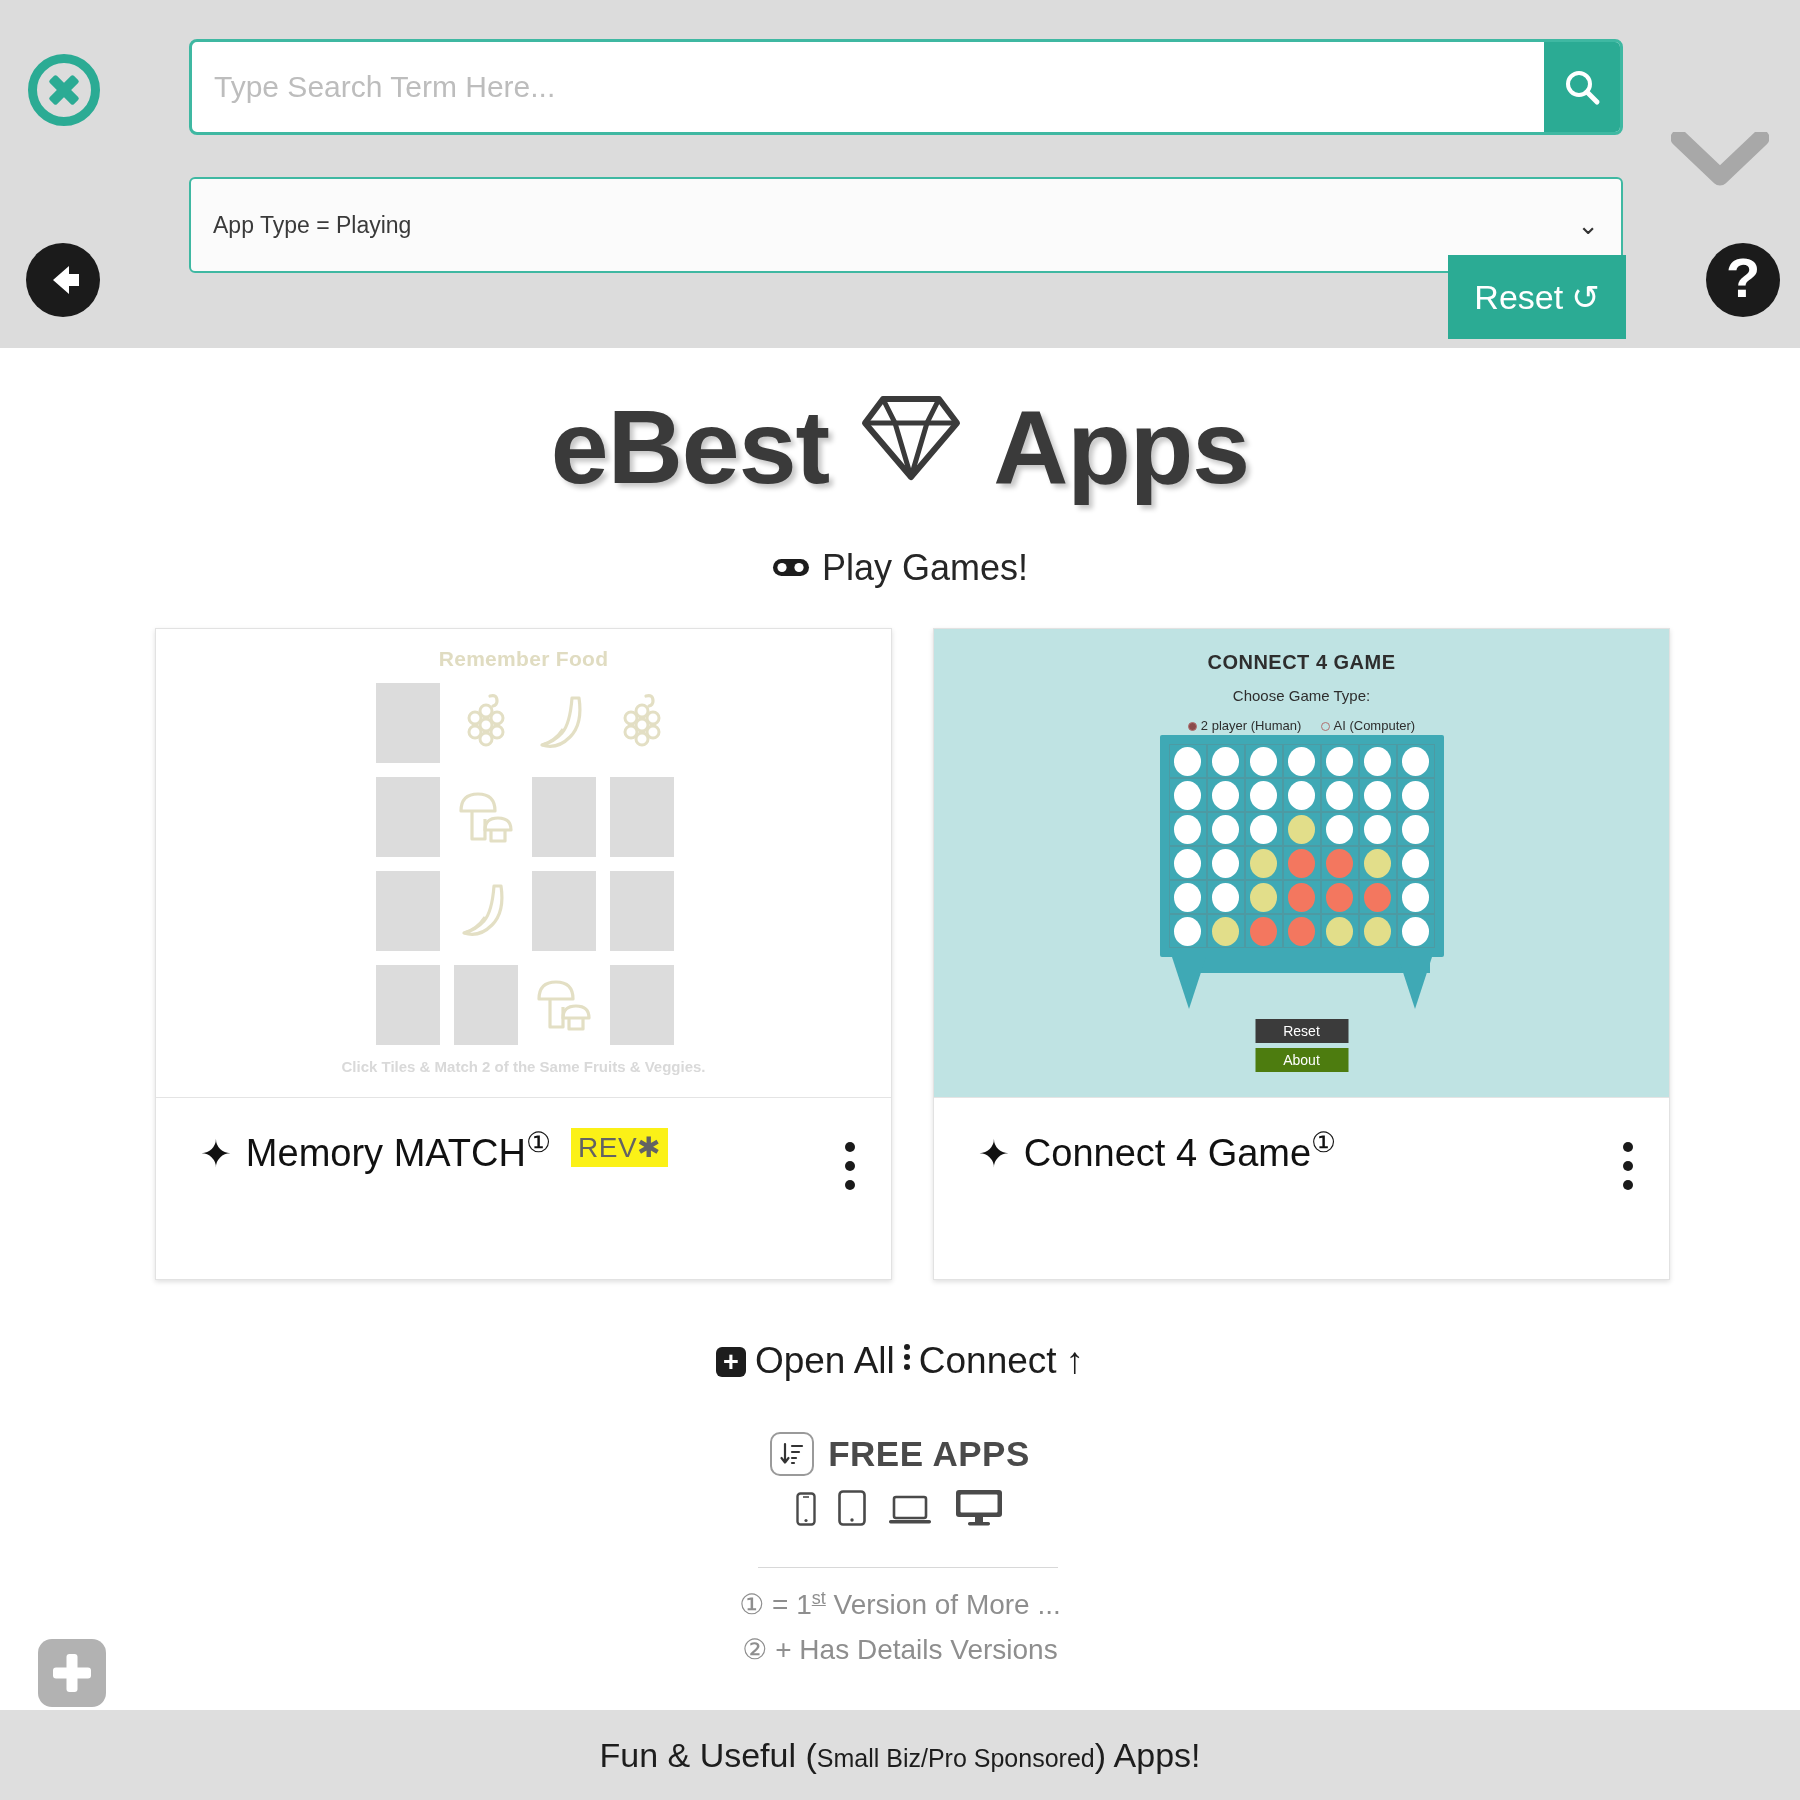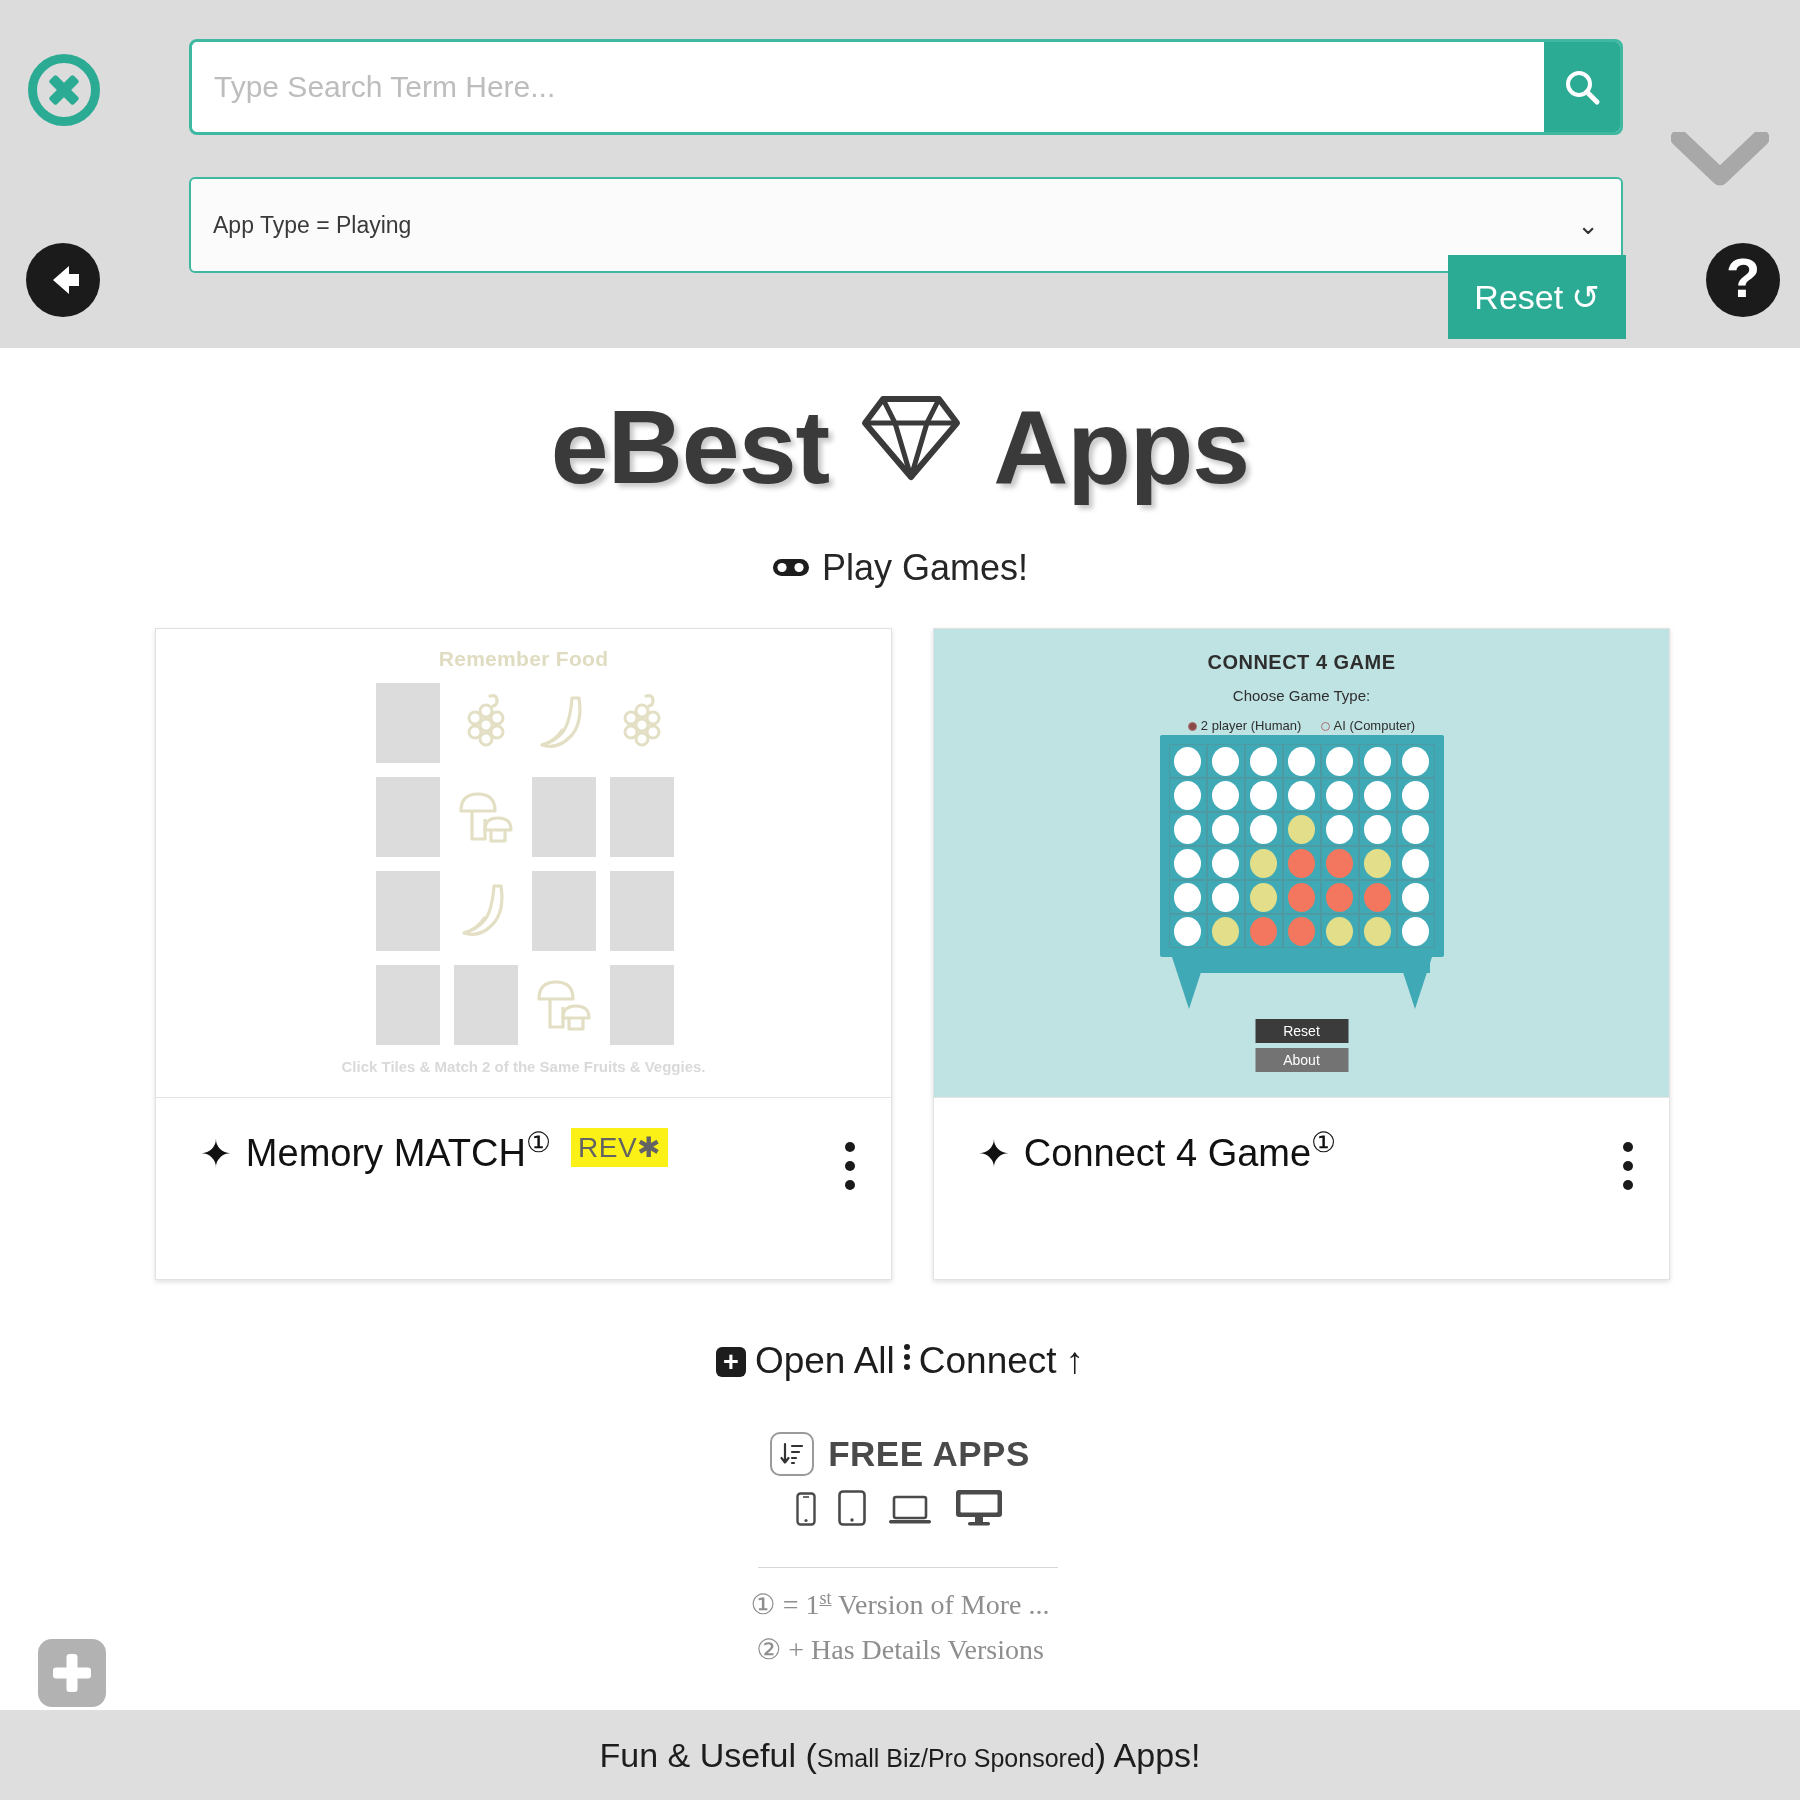--- a/index.html
+++ b/index.html
@@ -353,21 +353,21 @@
   .c4-btn {
     display: block;
     width: 93px; height: 24px;
     line-height: 24px;
     color: #fff;
     font-size: 14px;
     margin-bottom: 5px;
     cursor: pointer;
   }
   .c4-btn.reset { background: #3b3b3b; }
-  .c4-btn.about { background: #737373; }
+  .c4-btn.about { background: #4d7c0f; }
 
   
   .openall-row {
     position: absolute;
     top: 1340px; left: 0; width: 1800px;
     text-align: center;
     font-size: 37px;
     color: #1d1d1d;
     display: flex;
     align-items: center;
@@ -433,21 +433,20 @@
     position: absolute;
     top: 1567px; left: 758px;
     width: 300px; height: 1px;
     background: #d8d8d8;
   }
 
   .legend {
     position: absolute;
     top: 1588px; left: 0; width: 1800px;
     text-align: center;
-    font-family: Liberation Serif, serif;
   }
   .legend-line {
     font-size: 28px;
     color: #8e8e8e;
     margin-bottom: 12px;
   }
   .legend-line sup { font-size: 18px; }
 
   .plus-sq-btn {
     position: absolute;

